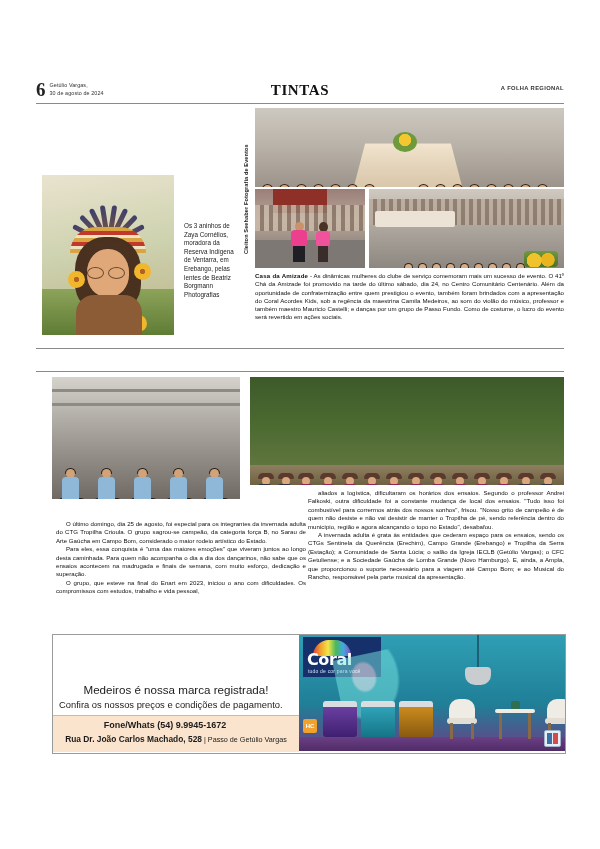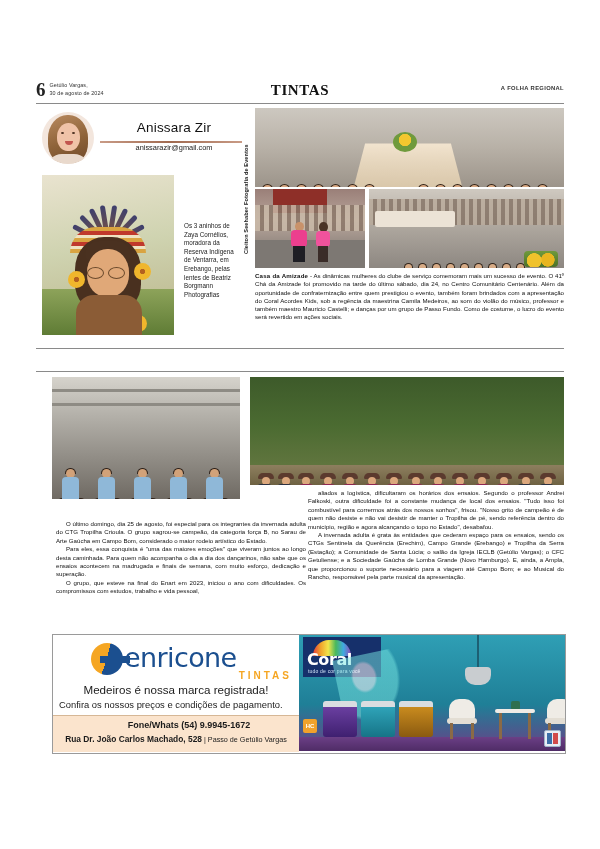--- a/index.html
+++ b/index.html
@@ -497,21 +497,21 @@
   .ad-slogan2 {
     position: absolute; left: 6px; top: 64px; width: 234px;
     font-size: 9.4px; color: #1b1b1b;
   }
   .ad-contact {
     position: absolute; left: 0; top: 80px; width: 246px; height: 36px;
     background: #fbe4cd; border-top: 1px solid #d6b796;
   }
   .ad-phone {
     position: absolute; left: 0; top: 4px; width: 224px;
-    text-align: center; font-size: 9px; font-weight: bold; color: #1b1b1b; margin-left: 24px;
+    text-align: center; font-size: 9px; font-weight: bold; color: #1b1b1b;
   }
   .ad-addr {
     position: absolute; left: 0; top: 18px; width: 246px;
     text-align: center; font-size: 8.4px; font-weight: bold; color: #1b1b1b;
   }
   .ad-addr span { font-weight: normal; font-size: 7.2px; }
 
   .ad-right {
     position: absolute; left: 246px; top: 0; width: 266px; height: 116px;
     background: linear-gradient(180deg,#2f9fb5 0%, #1f7f97 60%, #6b3f86 100%);
@@ -592,33 +592,20 @@
       <div class="folio-lines">
         <div>Getúlio Vargas,</div>
         <div>30 de agosto de 2024</div>
       </div>
     </div>
     <div class="section-title">TINTAS</div>
     <div class="paper-name">A FOLHA REGIONAL</div>
   </div>
   <div class="rule"></div>
 
-  <div class="columnist">
-    <div class="col-photo">
-      <div class="hair"></div>
-        <div class="face"></div>
-      <div class="eye l"></div>
-        <div class="eye r"></div>
-      <div class="mouth"></div>
-        <div class="shoulders"></div>
-    </div>
-    <div class="col-name">Anissara Zir</div>
-    <div class="col-divider"></div>
-    <div class="col-mail">anissarazir@gmail.com</div>
-  </div>
 
   <div class="photo child-photo">
     <div class="sky"></div>
       <div class="greens"></div>
     <div class="feathers">
       <div class="f" style="transform:rotate(-62deg)"></div>
       <div class="f" style="transform:rotate(-44deg)"></div>
       <div class="f" style="transform:rotate(-26deg)"></div>
       <div class="f" style="transform:rotate(-9deg)"></div>
       <div class="f" style="transform:rotate(9deg)"></div>
@@ -918,28 +905,20 @@
     <p>Para eles, essa conquista é "uma das maiores emoções" que viveram juntos ao longo desta caminhada. Para quem não acompanha o dia a dia dos dançarinos, não sabe que os ensaios acontecem na madrugada e finais de semana, com muito esforço, dedicação e superação.</p>
     <p>O grupo, que esteve na final do Enart em 2023, iniciou o ano com dificuldades. Os compromissos com estudos, trabalho e vida pessoal,</p>
   </div>
   <div class="a2-right">
     <p>aliados a logística, dificultaram os horários dos ensaios. Segundo o professor Andrei Falkoski, outra dificuldade foi a constante mudança de local dos ensaios. "Tudo isso foi combustível para corrermos atrás dos nossos sonhos", frisou. "Nosso grito de campeão é de quem não desiste e não vai desistir de manter o Tropilha de pé, sendo referência dentro do município, região e agora alcançando o topo no Estado", desabafou.</p>
     <p>A invernada adulta é grata às entidades que cederam espaço para os ensaios, sendo os CTGs Sentinela da Querência (Erechim), Campo Grande (Erebango) e Tropilha da Serra (Estação); a Comunidade de Santa Lúcia; o salão da Igreja IECLB (Getúlio Vargas); o CFC Getuliense; e a Sociedade Gaúcha de Lomba Grande (Novo Hamburgo). E, ainda, a Ampla, que proporcionou o suporte necessário para a viagem até Campo Bom; e ao Musical do Rancho, responsável pela parte musical da apresentação.</p>
   </div>
 
   <div class="ad">
     <div class="ad-left">
-      <div class="logo-wrap">
-        <div class="logo-mark">
-          <div class="arc"></div>
-            <div class="slash"></div>
-        </div>
-        <div class="logo-word">enricone</div>
-        <div class="logo-sub">TINTAS</div>
-      </div>
       <div class="ad-slogan1">Medeiros é nossa marca registrada!</div>
       <div class="ad-slogan2">Confira os nossos preços e condições de pagamento.</div>
       <div class="ad-contact">
         <div class="ad-phone">Fone/Whats (54) 9.9945-1672</div>
         <div class="ad-addr">
           <span style="font-weight:bold;font-size:8.4px">Rua Dr. João Carlos Machado, 528</span><span> | </span><span>Passo de Getúlio Vargas</span>
         </div>
       </div>
     </div>
     <div class="ad-right">

